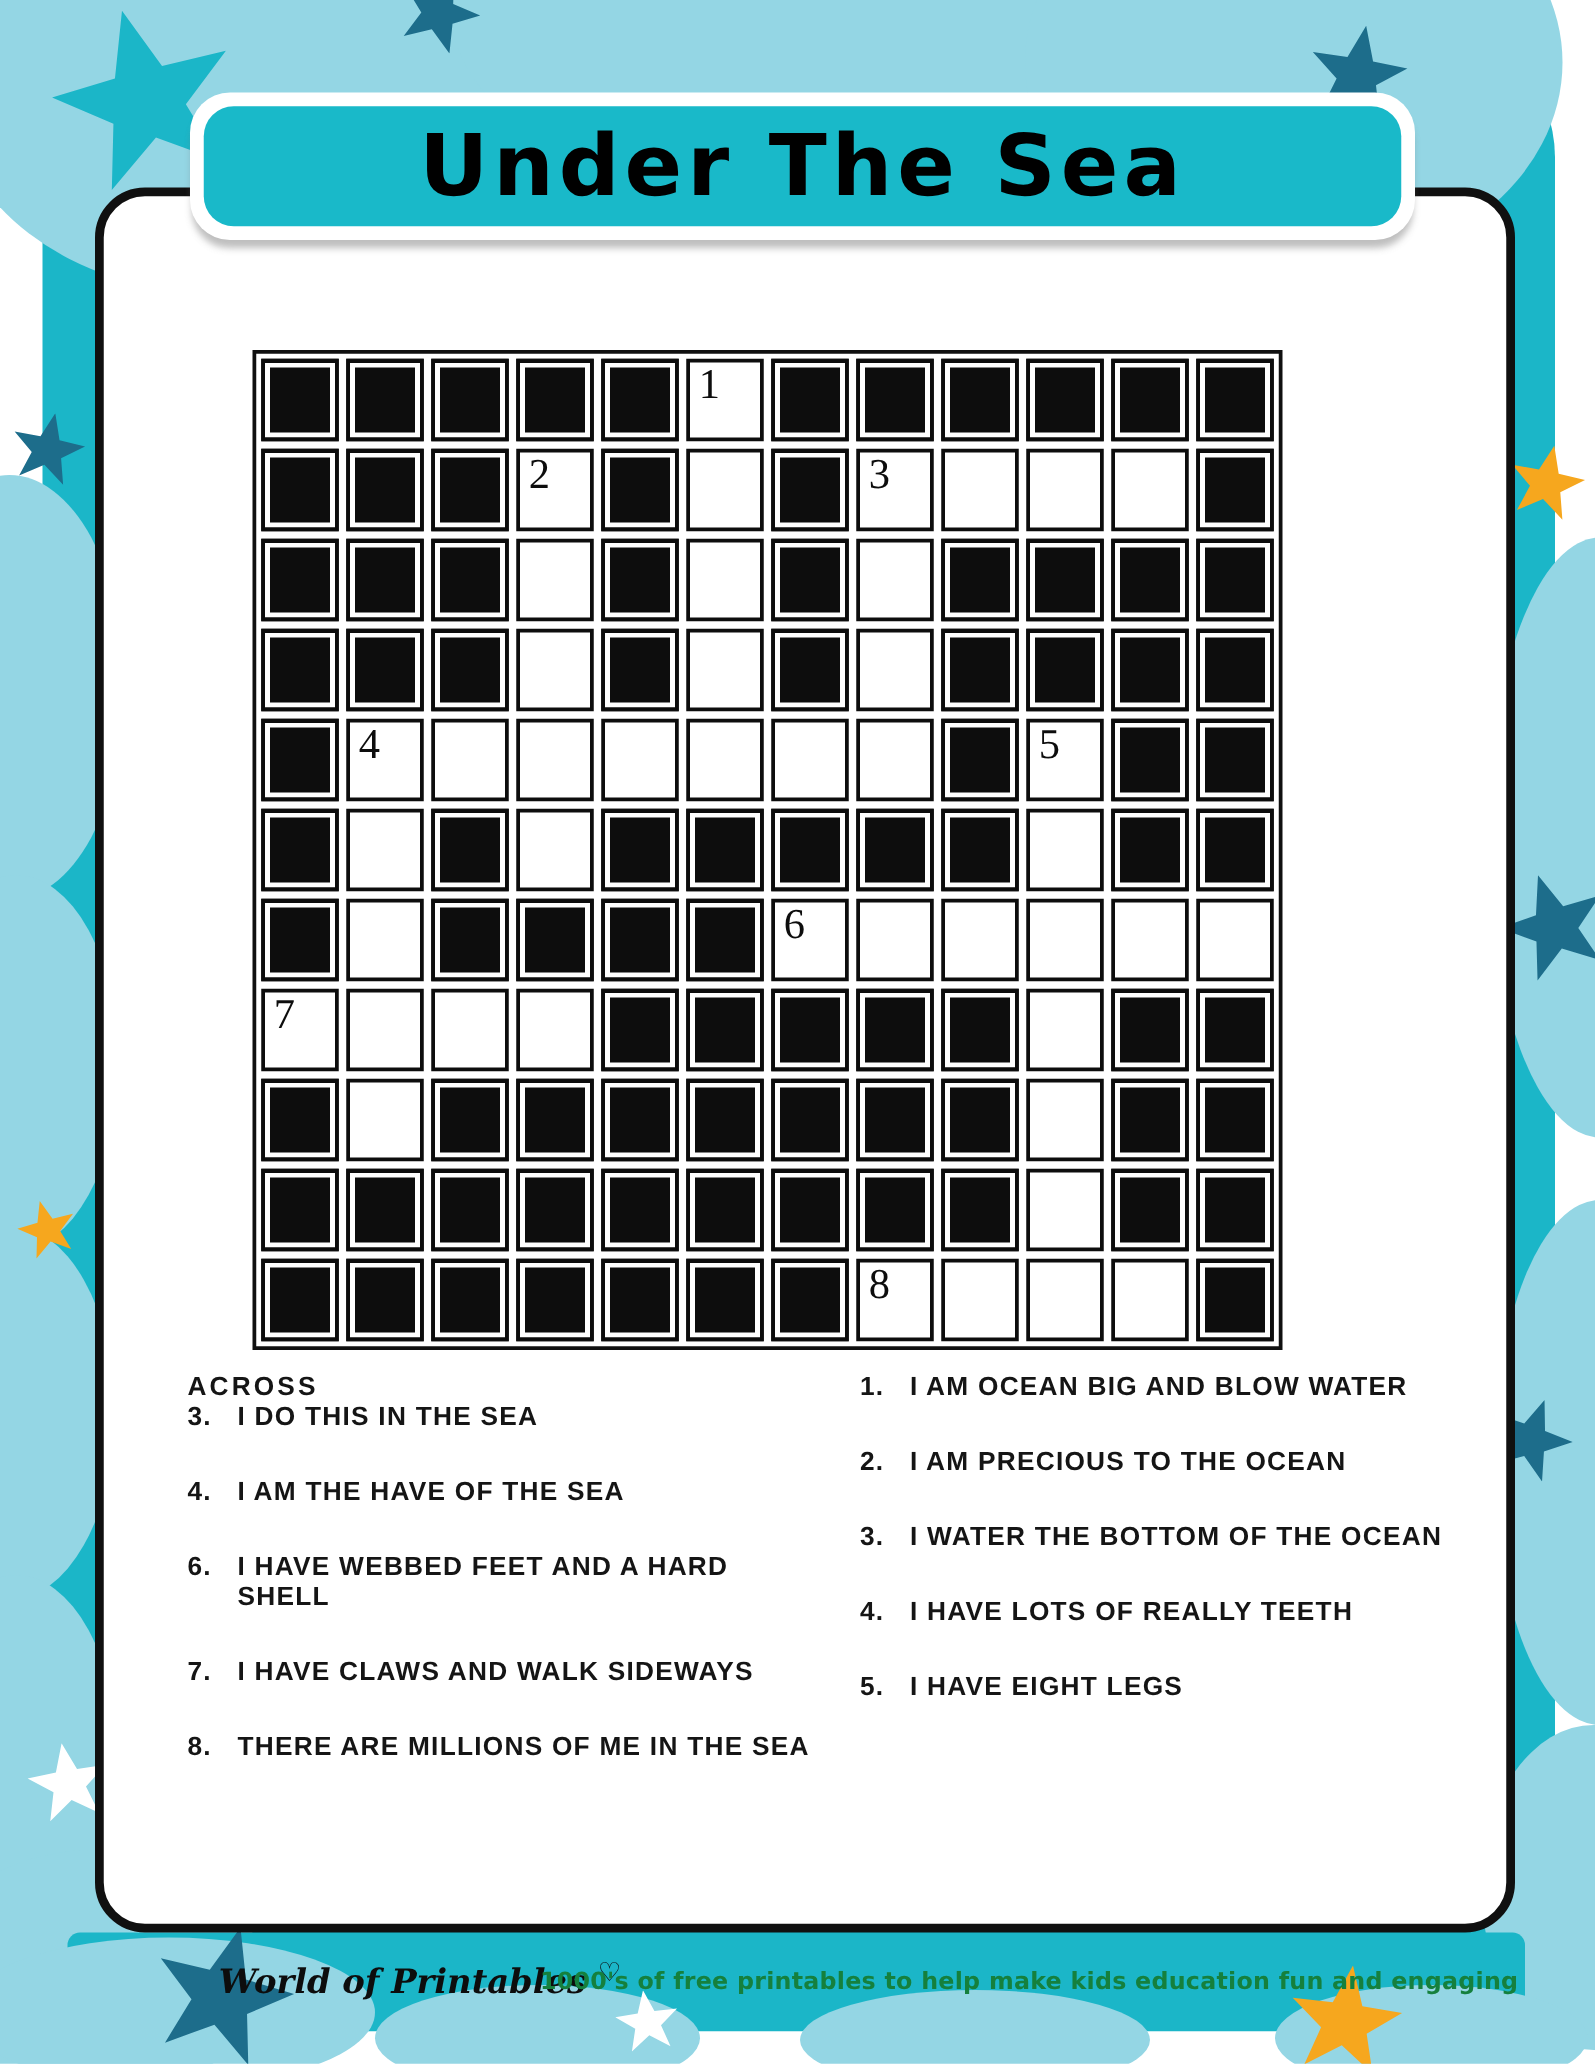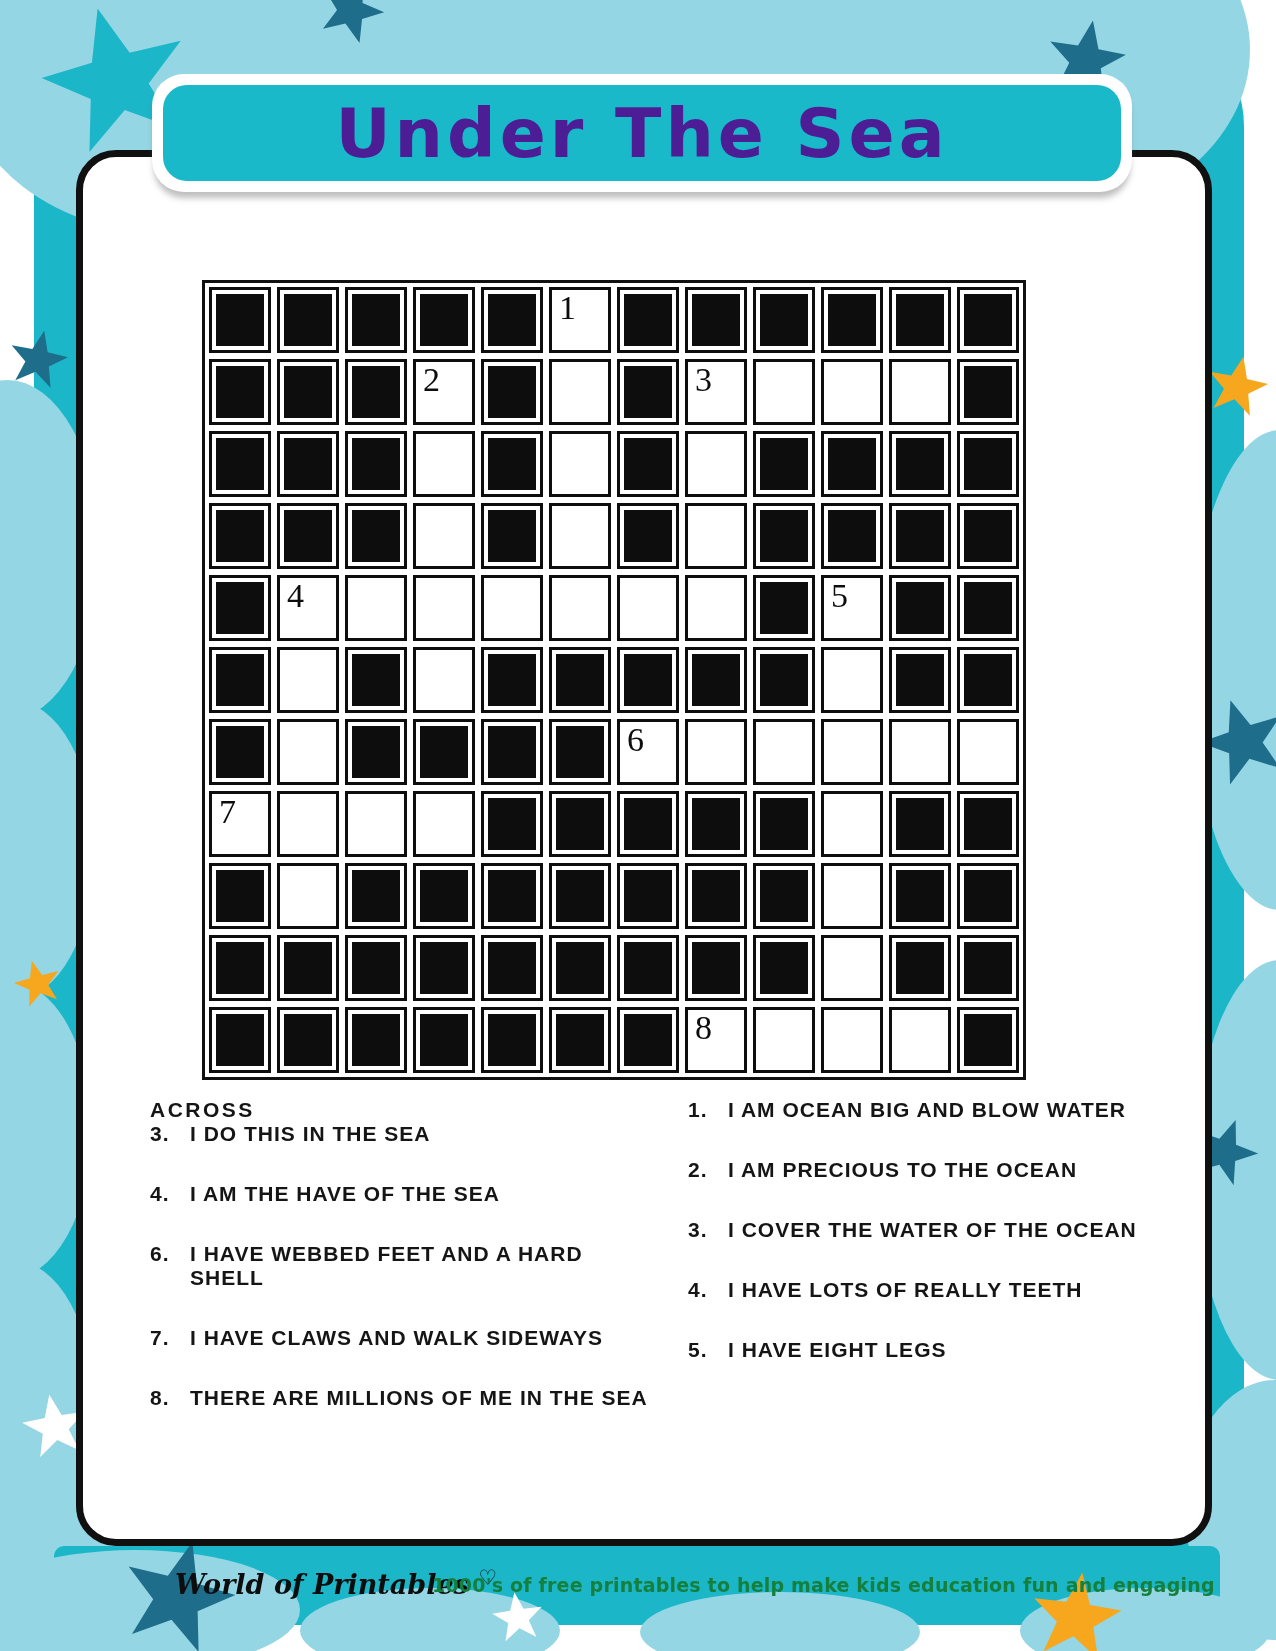--- a/index.html
+++ b/index.html
@@ -13,21 +13,21 @@
         clip-path:polygon(50% 0%,63% 34%,98% 35%,70% 57%,80% 91%,50% 70%,20% 91%,30% 57%,2% 35%,37% 34%);}
   
   .card{position:absolute;left:76px;top:150px;width:1136px;height:1396px;box-sizing:border-box;
         background:#ffffff;border:7px solid #101010;border-radius:40px;z-index:5;}
   
   .banner{position:absolute;left:152px;top:74px;width:980px;height:118px;background:#ffffff;
           border-radius:32px;z-index:6;box-shadow:0 8px 6px -2px rgba(110,110,110,0.45);}
   .banner-inner{position:absolute;inset:11px;background:#19b9c9;border-radius:24px;
                 display:flex;align-items:center;justify-content:center;}
   .banner-title{font-family:"DejaVu Sans",sans-serif;font-weight:bold;font-size:68px;
-                letter-spacing:4px;color:#4c1d95;white-space:nowrap;}
+                letter-spacing:4px;color:#000000;white-space:nowrap;}
   
   .grid-wrap{position:absolute;left:202px;top:280px;z-index:6;background:#ffffff;
              border:3px solid #101010;padding:4px;display:grid;
              grid-template-columns:repeat(12,62px);grid-template-rows:repeat(11,66px);gap:6px;}
   .cell{position:relative;box-sizing:border-box;}
   .cell.black{background:#0d0d0d;border:3px solid #0d0d0d;box-shadow:inset 0 0 0 4px #ffffff;}
   .cell.white{background:#ffffff;border:3px solid #0d0d0d;}
   .cellnum{position:absolute;top:-2px;left:7px;font-family:"Liberation Serif",serif;
            font-size:34px;line-height:1.15;color:#0d0d0d;}
   
@@ -274,21 +274,21 @@
   <div class="clue-row">
     <span class="clue-num">1.</span>
     <span class="clue-text">I AM OCEAN BIG AND BLOW WATER</span>
   </div>
   <div class="clue-row">
     <span class="clue-num">2.</span>
     <span class="clue-text">I AM PRECIOUS TO THE OCEAN</span>
   </div>
   <div class="clue-row">
     <span class="clue-num">3.</span>
-    <span class="clue-text">I COVER THE WATER OF THE OCEAN</span>
+    <span class="clue-text">I WATER THE BOTTOM OF THE OCEAN</span>
   </div>
   <div class="clue-row">
     <span class="clue-num">4.</span>
     <span class="clue-text">I HAVE LOTS OF REALLY TEETH</span>
   </div>
   <div class="clue-row">
     <span class="clue-num">5.</span>
     <span class="clue-text">I HAVE EIGHT LEGS</span>
   </div>
 </div>

